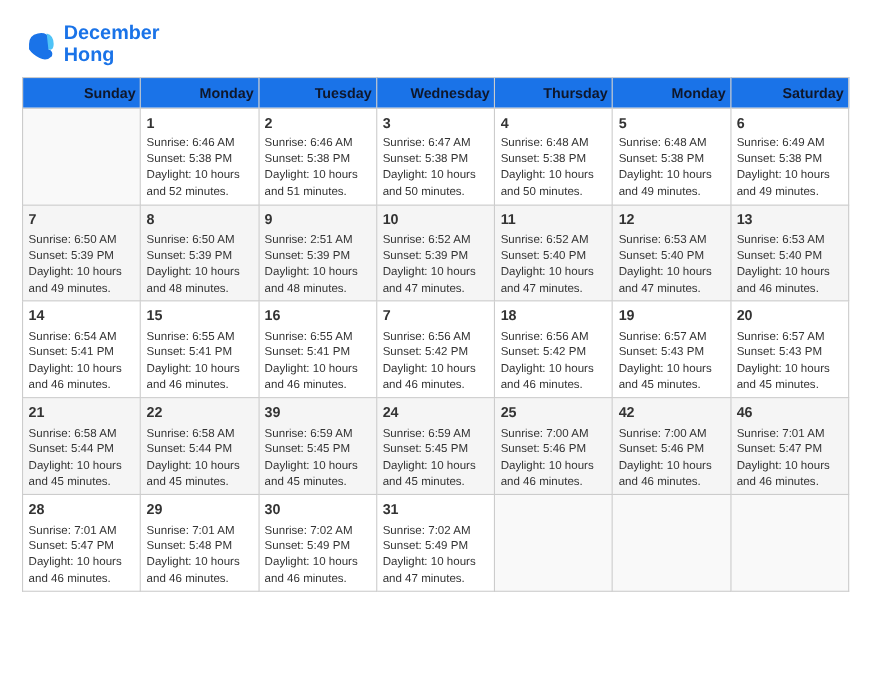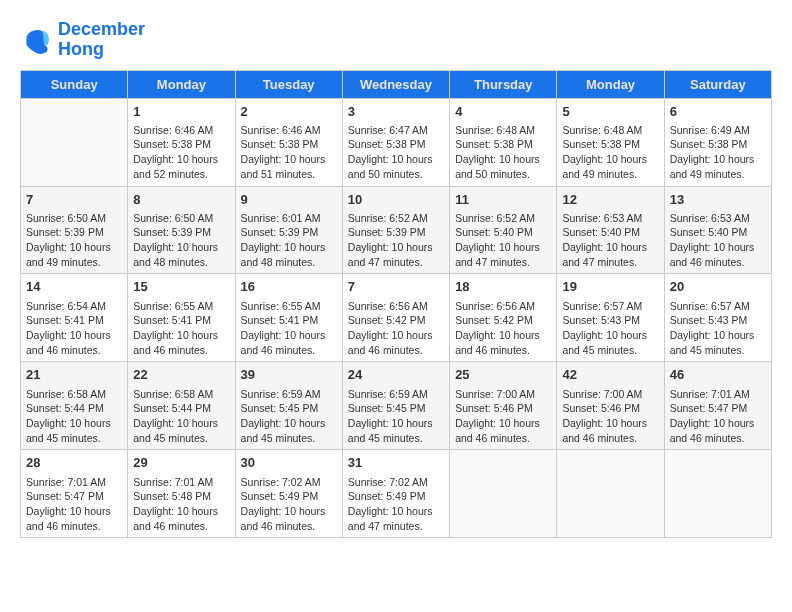--- a/index.html
+++ b/index.html
@@ -43,23 +43,23 @@
       font-size: 16px;
       color: #444;
     }
     table {
       width: 100%;
       border-collapse: collapse;
       font-size: 11px;
     }
     thead tr th {
       background: #1a73e8;
-      color: #e5e5e5;
+      color: #0f172a;
       padding: 6px 4px;
-      text-align: center;
+      text-align: right;
       font-size: 13px;
       font-weight: bold;
       border: 1px solid #ccc;
     }
     tbody tr td {
       border: 1px solid #ccc;
       vertical-align: top;
       padding: 4px 5px;
       width: 14.28%;
       height: 80px;
@@ -165,21 +165,21 @@
         </td>
         <td>
           <span class="day-number">8</span>
           <div>Sunrise: 6:50 AM</div>
           <div>Sunset: 5:39 PM</div>
           <div>Daylight: 10 hours</div>
           <div>and 48 minutes.</div>
         </td>
         <td>
           <span class="day-number">9</span>
-          <div>Sunrise: 6:01 AM</div>
+          <div>Sunrise: 2:51 AM</div>
           <div>Sunset: 5:39 PM</div>
           <div>Daylight: 10 hours</div>
           <div>and 48 minutes.</div>
         </td>
         <td>
           <span class="day-number">10</span>
           <div>Sunrise: 6:52 AM</div>
           <div>Sunset: 5:39 PM</div>
           <div>Daylight: 10 hours</div>
           <div>and 47 minutes.</div>

